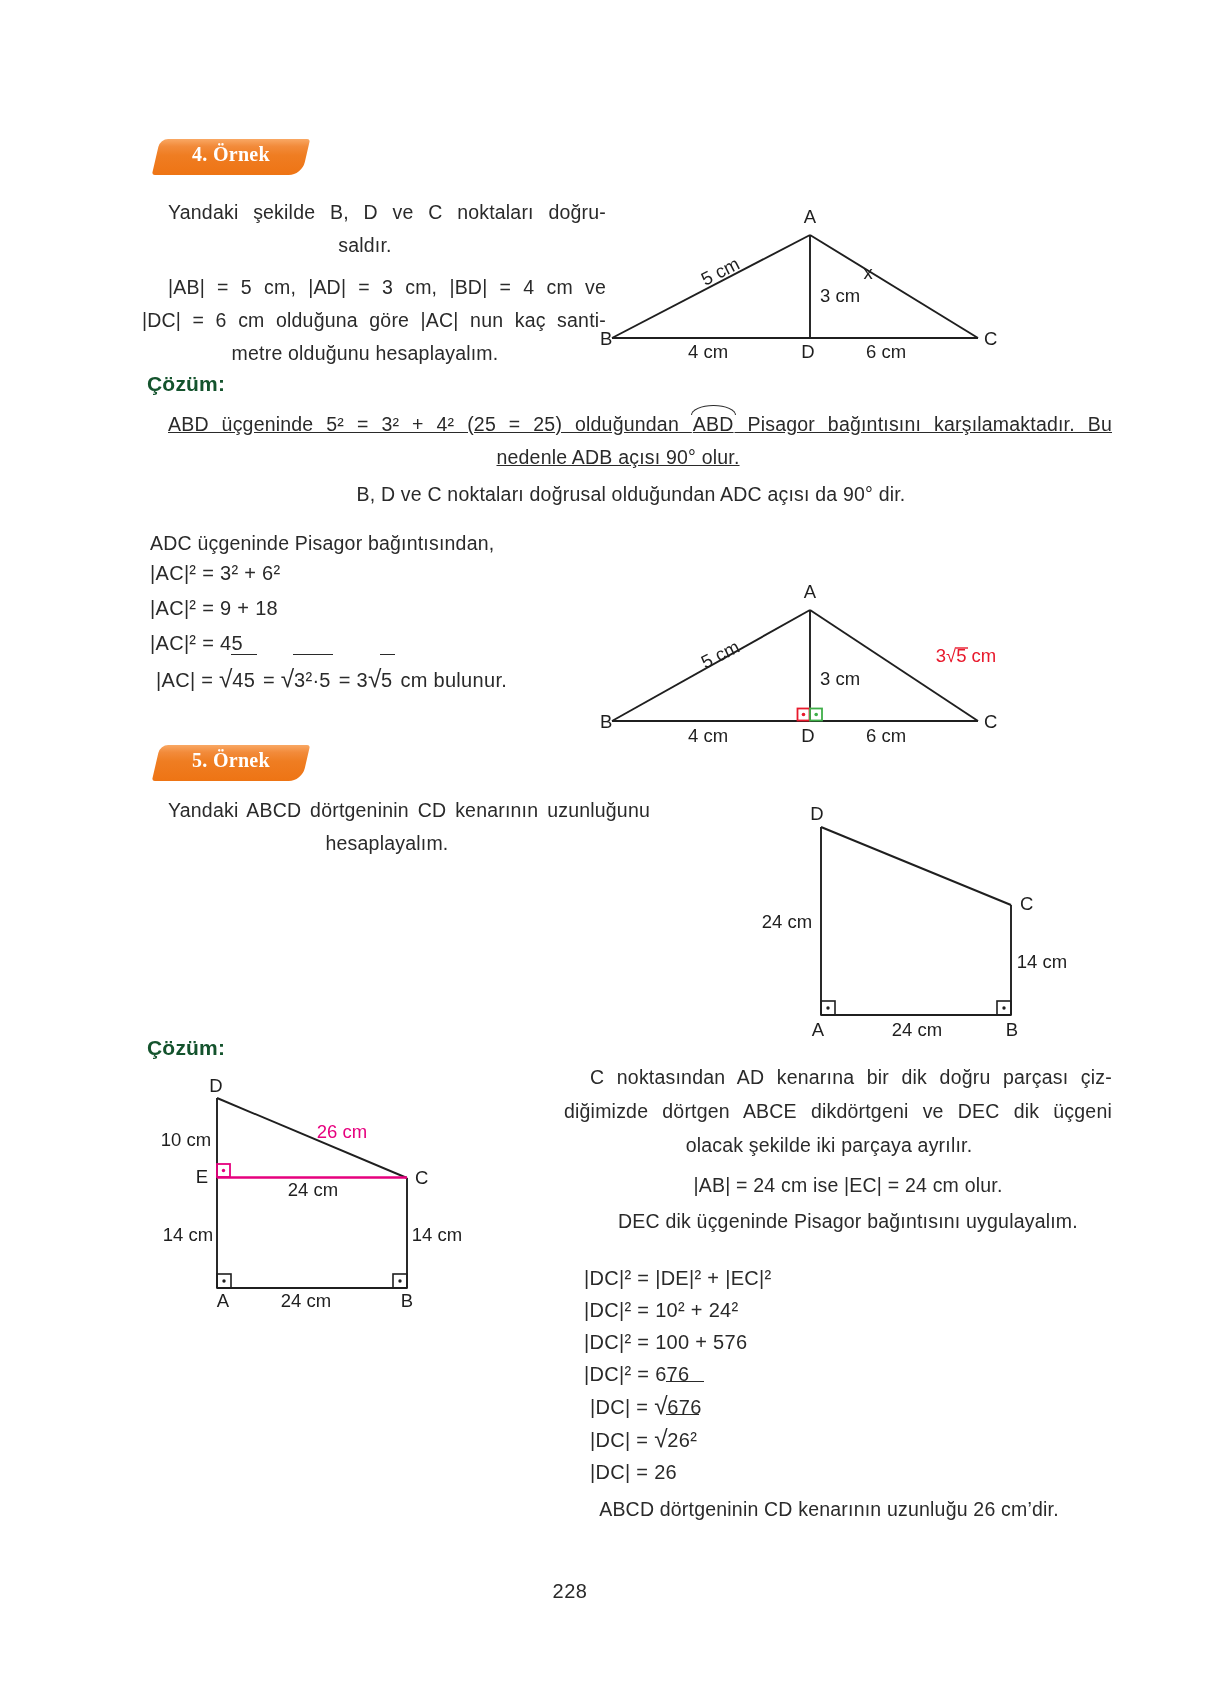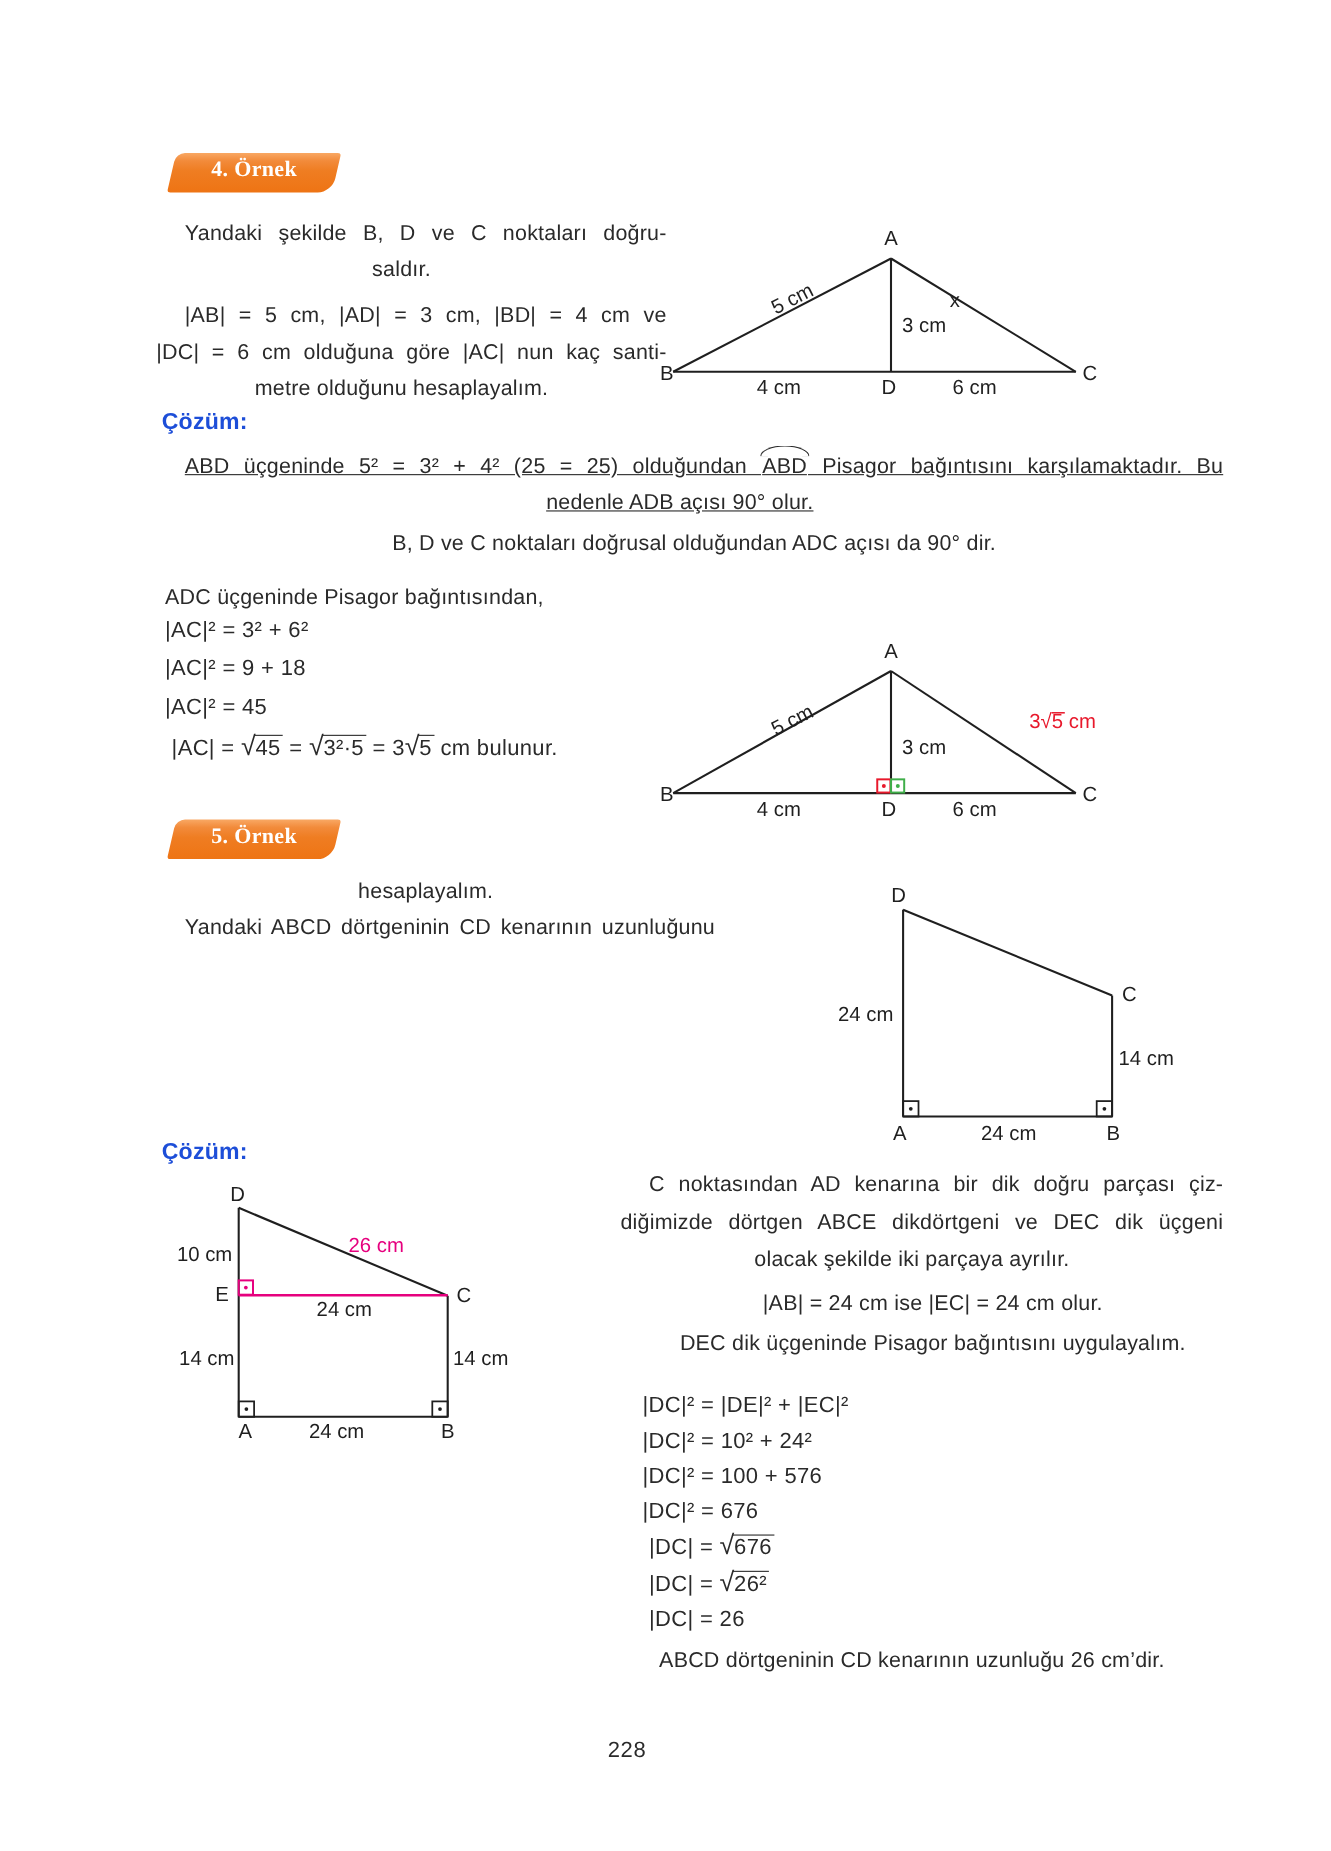--- a/index.html
+++ b/index.html
@@ -4,26 +4,26 @@
 <style>
   html,body{margin:0;padding:0;background:#ffffff;}
   #page{
     position:relative;width:1210px;height:1683px;background:#ffffff;
     font-family:"Liberation Sans",sans-serif;color:#2a2a2a;overflow:hidden;
   }
   .abs{position:absolute;}
   .bodytext{font-size:19.5px;line-height:33px;letter-spacing:0.2px;text-align:center;}
   .jline{text-align:justify;text-align-last:justify;margin-left:18px;}
   .indent{text-indent:26px;}
-  .cozum-heading{font-size:21px;font-weight:bold;color:#1d4ed8;letter-spacing:0.2px;}
+  .cozum-heading{font-size:21px;font-weight:bold;color:#14532d;letter-spacing:0.2px;}
   .formula{font-size:20px;line-height:35px;letter-spacing:0.3px;white-space:nowrap;}
   .formula-sm{line-height:32px;}
   .sqrt{white-space:nowrap;}
   .sqrt-sign{font-size:1.22em;margin-right:-1.5px;}
-  .sqrt-body{border-top:1.8px solid currentColor;padding:0 2px 0 1px;}
+  .sqrt-body{border-top:1.8px solid currentColor;padding:14px 2px 0 1px;}
   .hat{position:relative;padding:0 1px;}
   .hat::after{
     content:"";position:absolute;left:-1px;right:-1px;top:-8px;height:9px;
     border:1.8px solid #2a2a2a;border-bottom:none;
     border-radius:50% 50% 0 0 / 100% 100% 0 0;
   }
   
   .badge{width:150px;height:36px;}
   .badge-bg{
     position:absolute;left:0;top:0;right:0;bottom:0;
@@ -132,22 +132,22 @@
     <text x="108" y="164" text-anchor="middle">4 cm</text>
     <text x="286" y="164" text-anchor="middle">6 cm</text>
   </svg>
 
   <div class="abs badge" style="left:156px;top:745px;">
     <div class="badge-bg"></div>
     <span class="badge-label">5. Örnek</span>
   </div>
 
   <div class="abs" style="left:124px;top:794px;width:526px;">
+    <div class="bodytext jline indent">Yandaki ABCD dörtgeninin CD kenarının uzunluğunu</div>
     <div class="bodytext">hesaplayalım.</div>
-    <div class="bodytext jline indent">Yandaki ABCD dörtgeninin CD kenarının uzunluğunu</div>
   </div>
 
   <svg class="abs" style="left:690px;top:750px;" width="380" height="300" viewBox="0 0 380 300">
     <g class="stroke-black">
       <line x1="131" y1="77" x2="131" y2="265"></line>
       <line x1="131" y1="265" x2="321" y2="265"></line>
       <line x1="321" y1="265" x2="321" y2="155"></line>
       <line x1="321" y1="155" x2="131" y2="77"></line>
     </g>
     <g>

